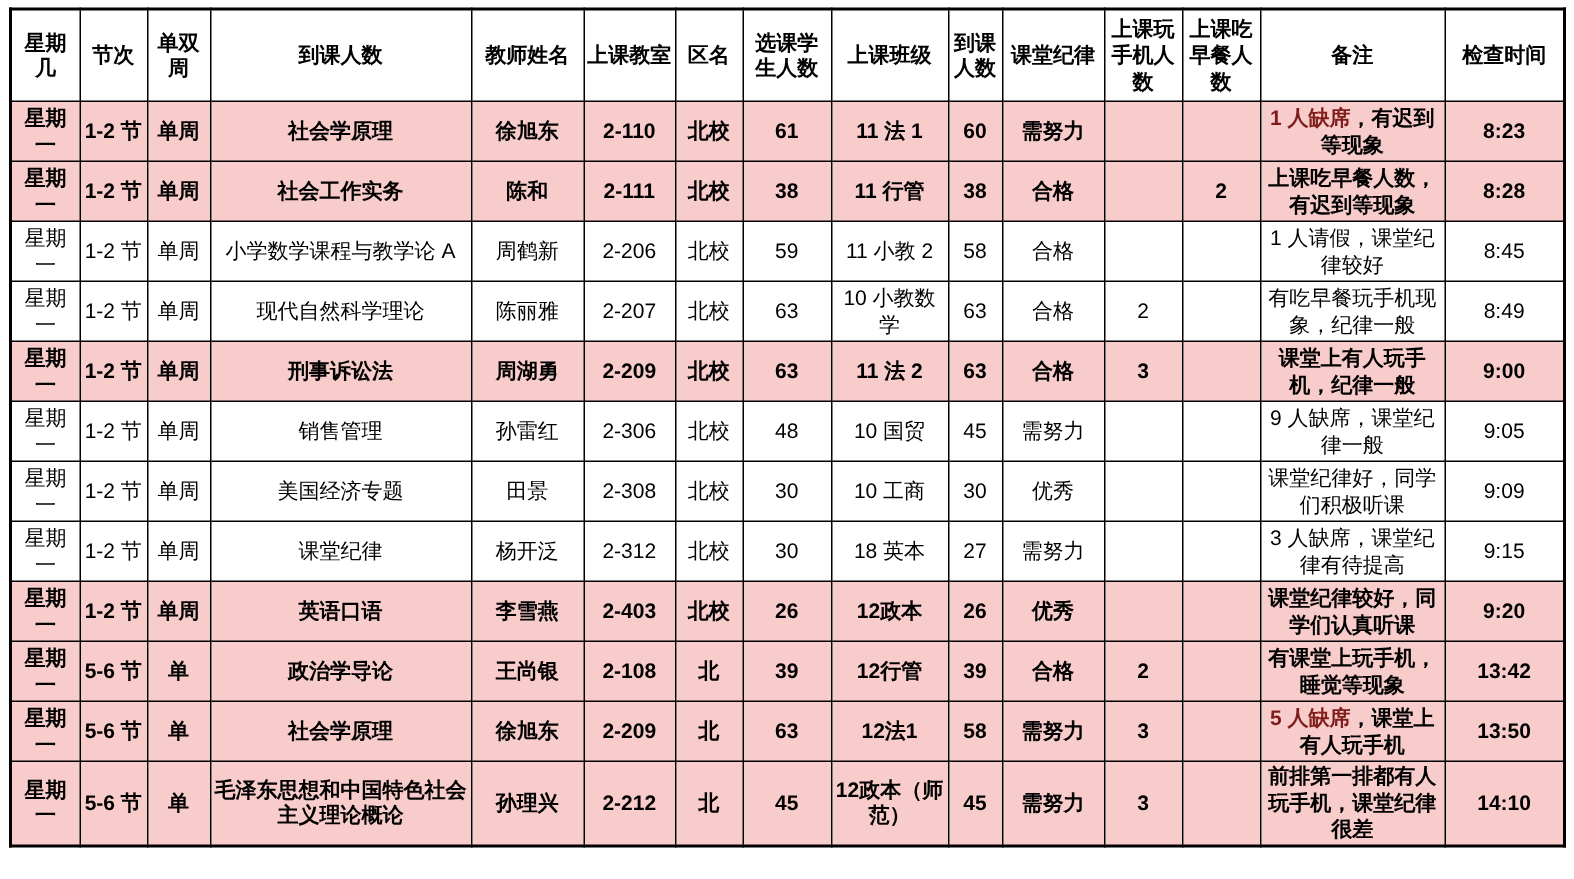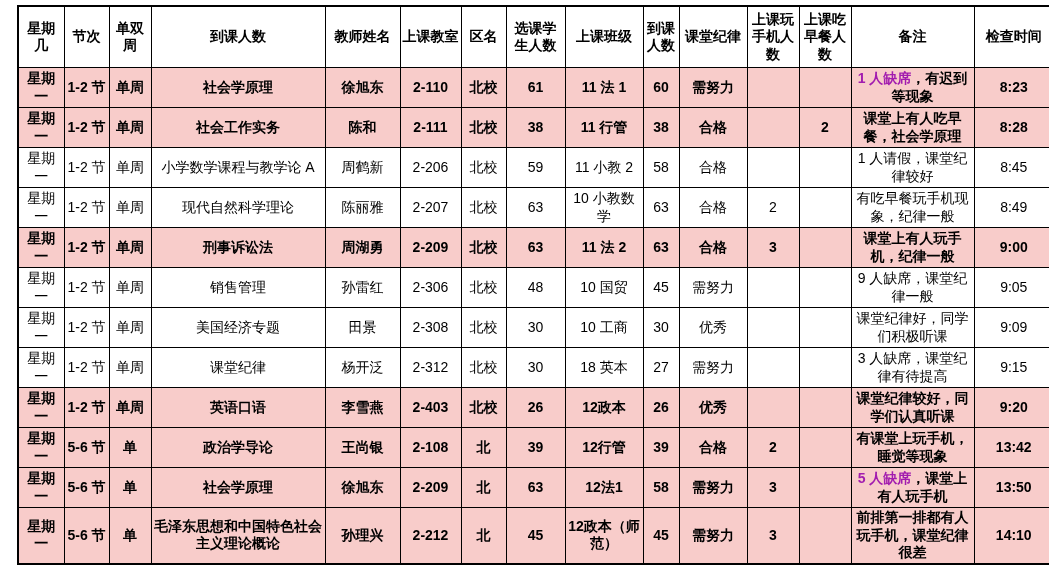--- a/index.html
+++ b/index.html
@@ -6,21 +6,21 @@
     margin: 0;
     padding: 0;
     background: #ffffff;
     font-family: "Liberation Sans", "DejaVu Sans", sans-serif;
   }
   .page {
     width: 1049px;
     height: 586px;
     background: #ffffff;
     box-sizing: border-box;
-    padding: 5px 17px;
+    padding: 5px 6px;
     overflow: hidden;
   }
   table.inspection-table {
     border-collapse: collapse;
     table-layout: fixed;
     width: 1036px;
     border: 2px solid #000000;
   }
   .inspection-table th,
   .inspection-table td {
@@ -44,21 +44,21 @@
     background: #ffffff;
     margin-left: 10px;
   }
   .inspection-table tbody tr.highlight {
     background: #F8CCCA;
   }
   .inspection-table tbody tr.highlight td {
     font-weight: 700;
   }
   .alert-text {
-    color: #a21caf;
+    color: #7f1d1d;
   }
 </style>
 </head>
 <body>
 
 <div class="page">
   <table class="inspection-table">
     <colgroup>
         <col style="width: 46px;">
         <col style="width: 45px;">
@@ -120,21 +120,21 @@
           <td>社会工作实务</td>
           <td>陈和</td>
           <td>2-111</td>
           <td>北校</td>
           <td>38</td>
           <td>11 行管</td>
           <td>38</td>
           <td>合格</td>
           <td></td>
           <td>2</td>
-          <td><span class="alert-text"></span><span>课堂上有人吃早餐，社会学原理</span></td>
+          <td><span class="alert-text"></span><span>上课吃早餐人数，有迟到等现象</span></td>
           <td>8:28</td>
         </tr>
         <tr>
           <td>星期一</td>
           <td>1-2 节</td>
           <td>单周</td>
           <td>小学数学课程与教学论 A</td>
           <td>周鹤新</td>
           <td>2-206</td>
           <td>北校</td>

